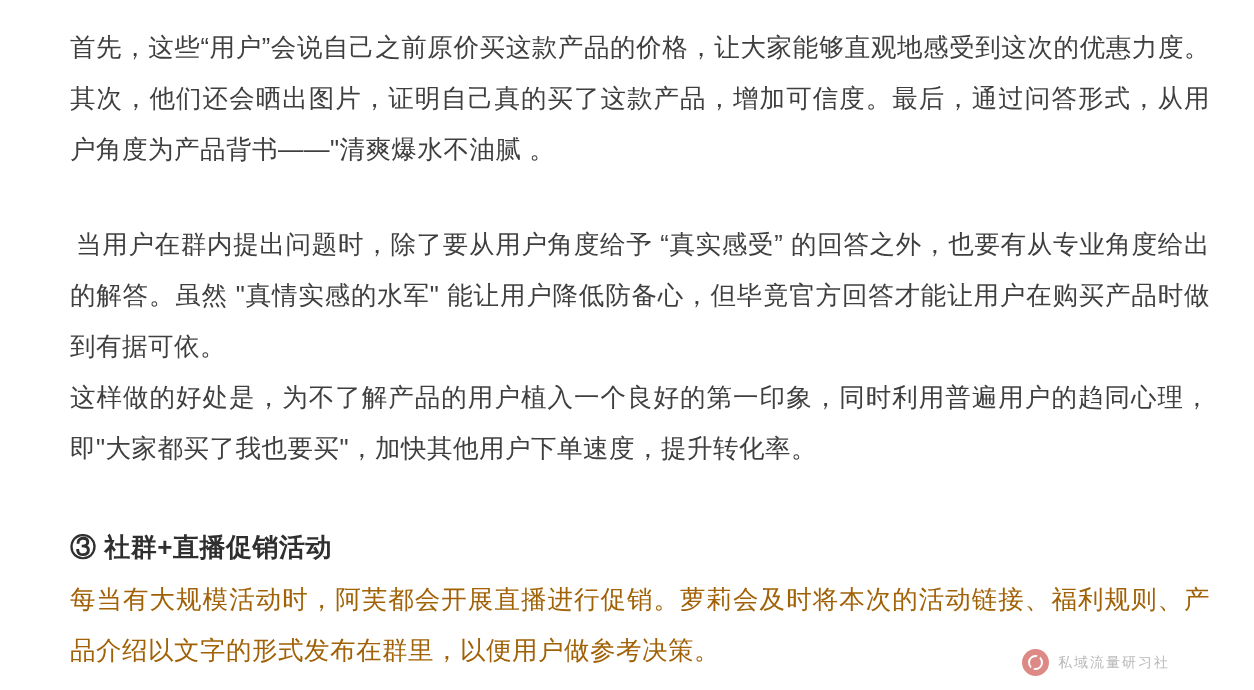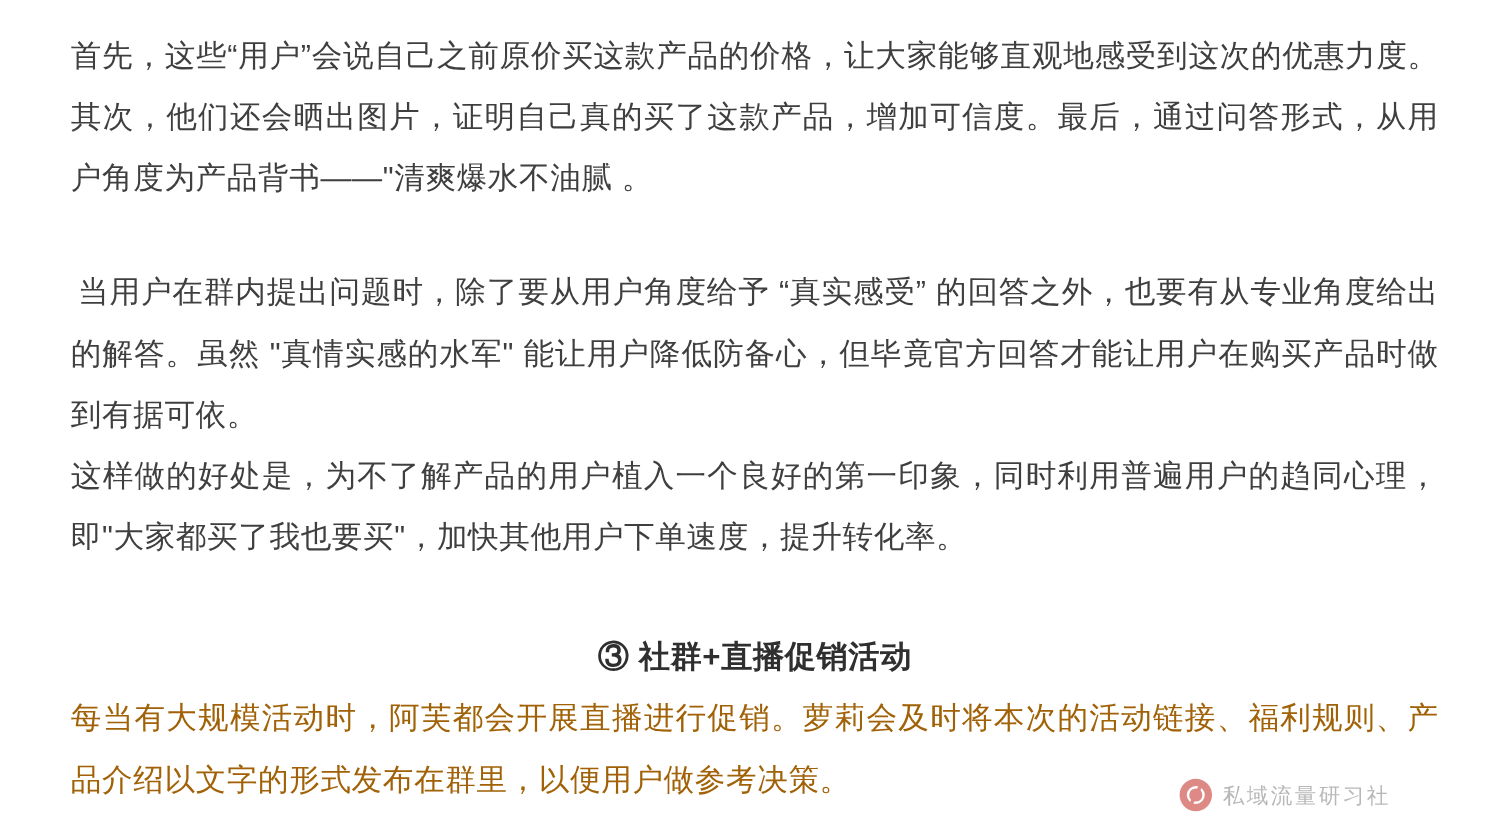--- a/index.html
+++ b/index.html
@@ -10,21 +10,21 @@
   body {
     width: 1254px;
     height: 690px;
     font-family: "Liberation Sans", sans-serif;
     color: #3b3b3b;
     position: relative;
     overflow: hidden;
   }
   .page {
     position: absolute;
-    left: 1px;
+    left: 12px;
     top: 0;
     width: 1180px;
     height: 690px;
     background: #ffffff;
   }
   .content {
     position: absolute;
     left: 58px;
     top: 22px;
     width: 1140px;
@@ -49,21 +49,20 @@
   }
   .heading {
     font-size: 26px;
     line-height: 42px;
     font-weight: bold;
     color: #2f2f2f;
     margin: 0;
     padding-top: 52px;
     padding-bottom: 6px;
     letter-spacing: 0.5px;
-    text-align: center;
   }
   .para.p4 {
     color: #a16207;
   }
   .watermark {
     position: absolute;
     right: 22px;
     bottom: 14px;
     display: flex;
     align-items: center;
@@ -93,21 +92,21 @@
     content: "";
     position: absolute;
     left: 12px;
     top: 3px;
     width: 3px;
     height: 21px;
     background: #c9423c;
     transform: rotate(28deg);
   }
   .wm-text {
-    font-size: 18px;
+    font-size: 14px;
     color: #8d8d8d;
     letter-spacing: 2px;
     white-space: nowrap;
   }
 </style>
 </head>
 <body>
 
 <div class="page">
   <div class="content">

